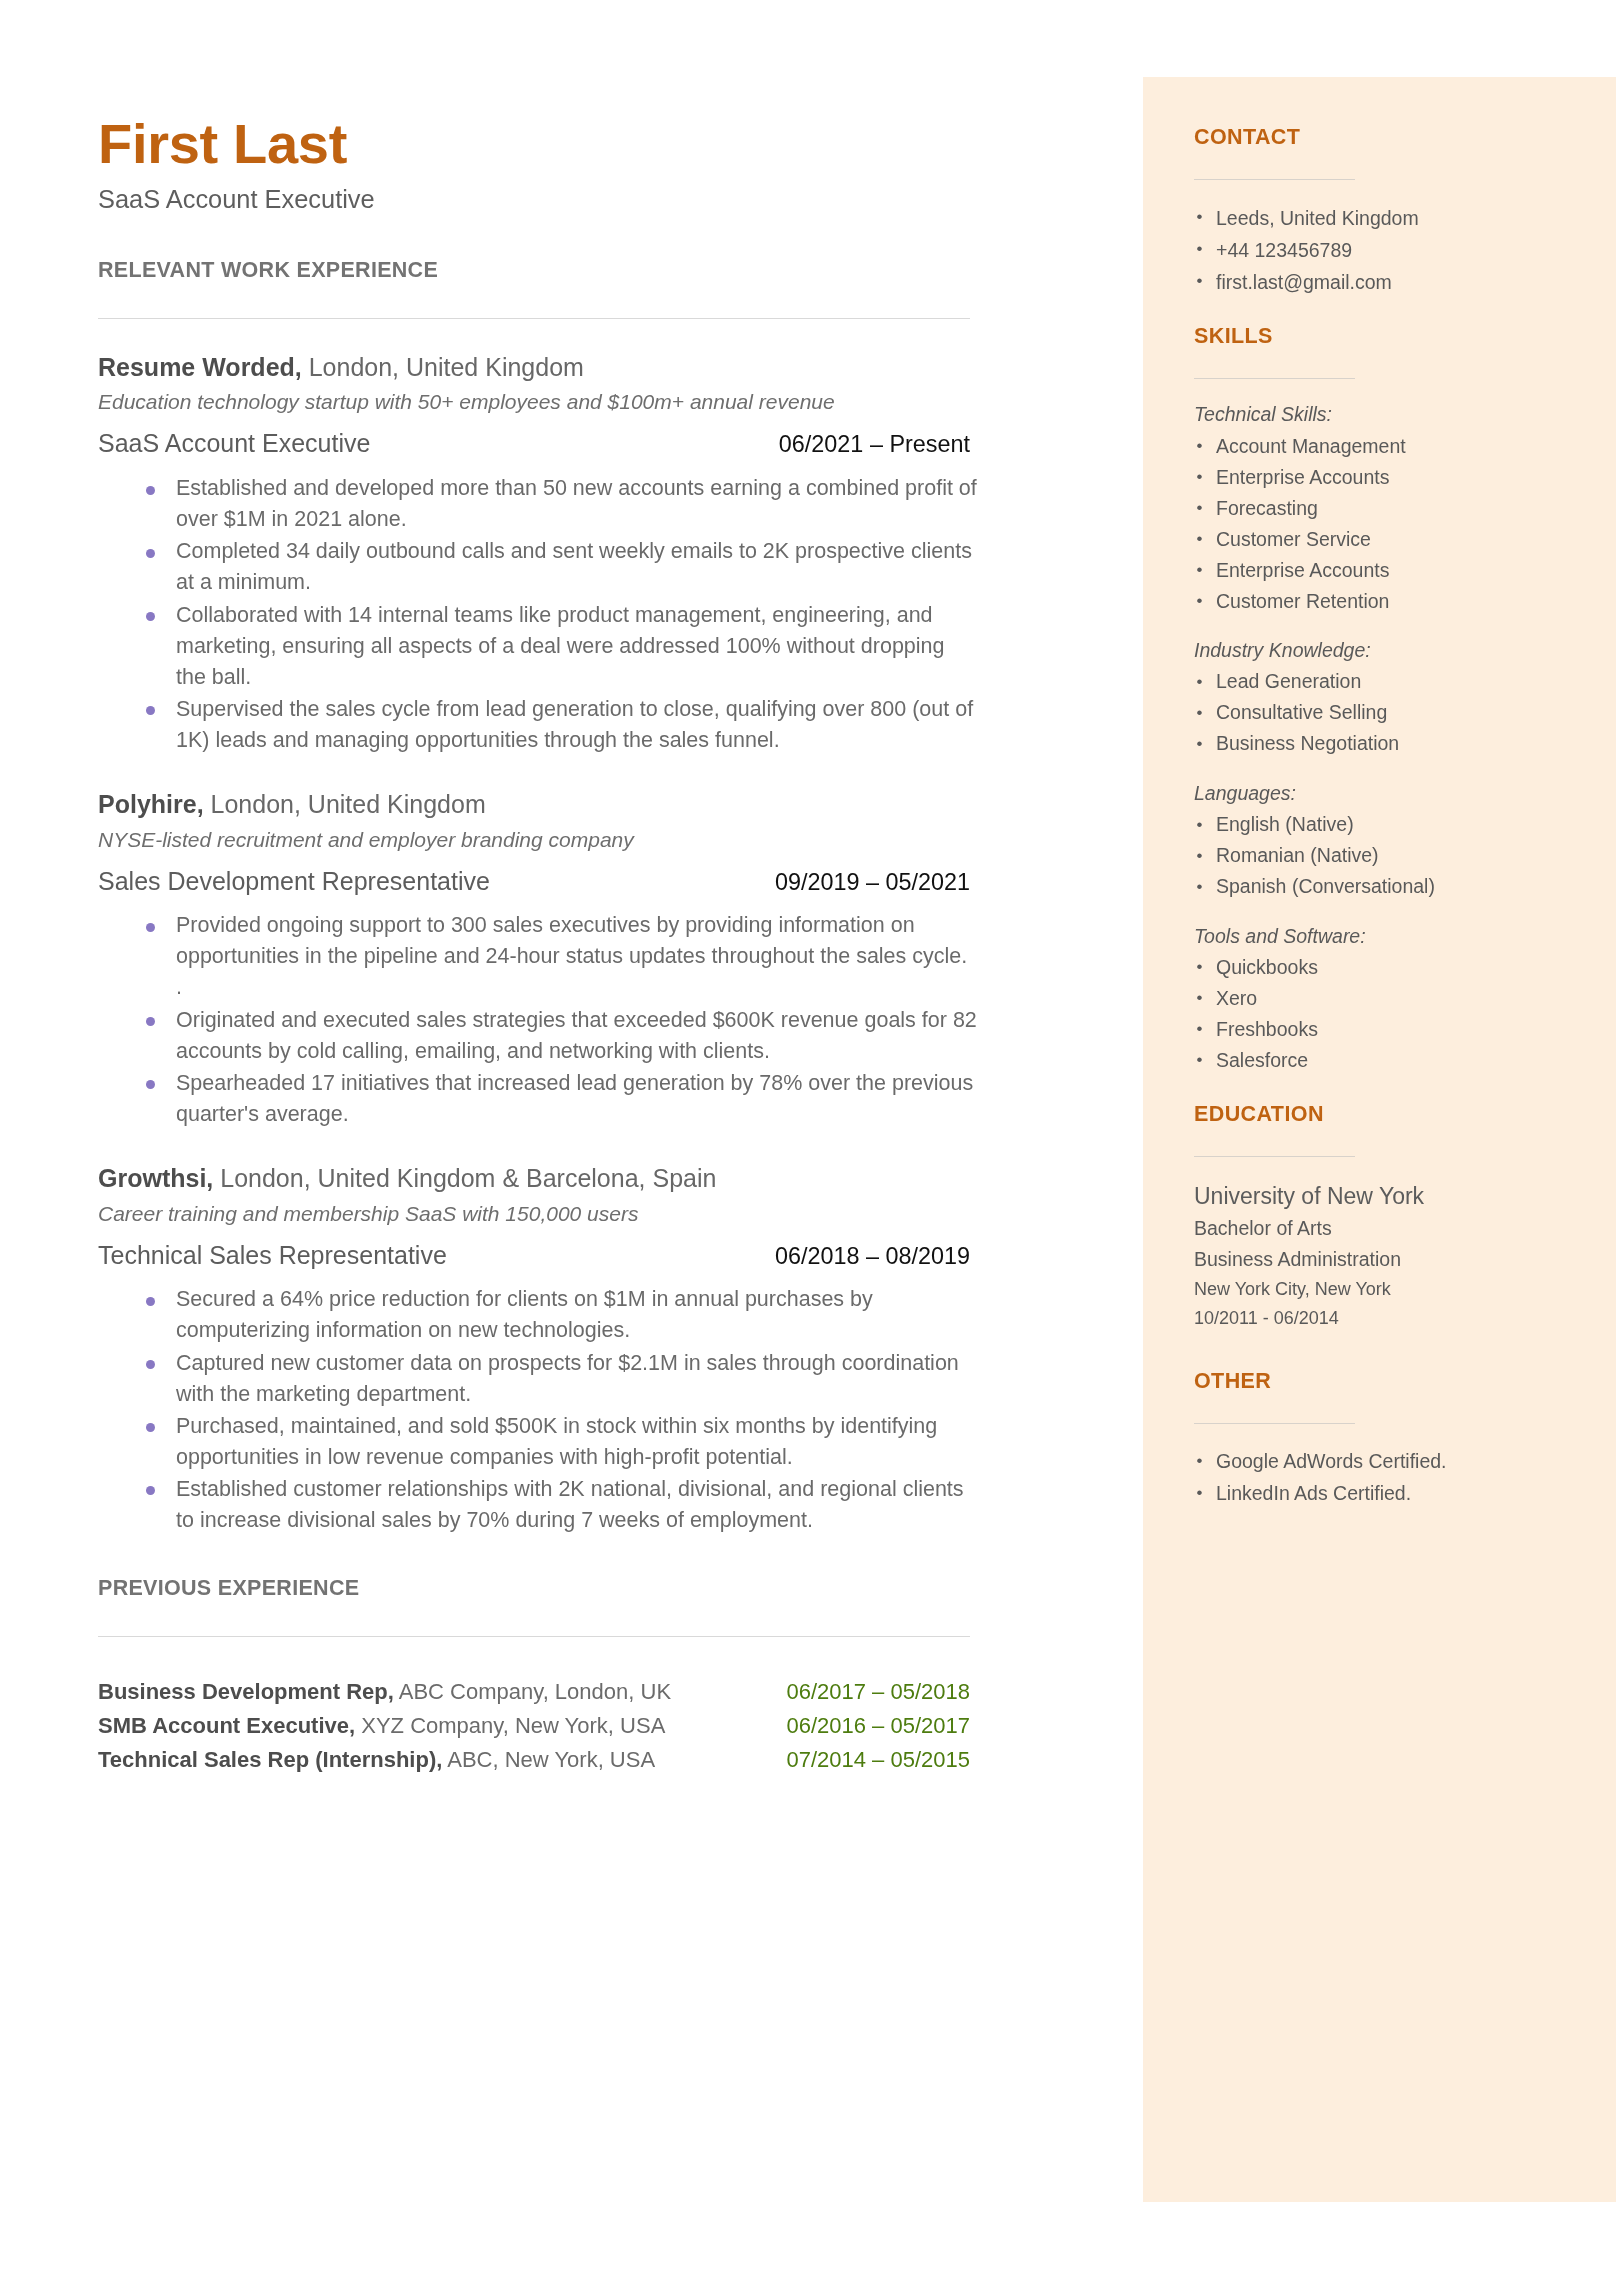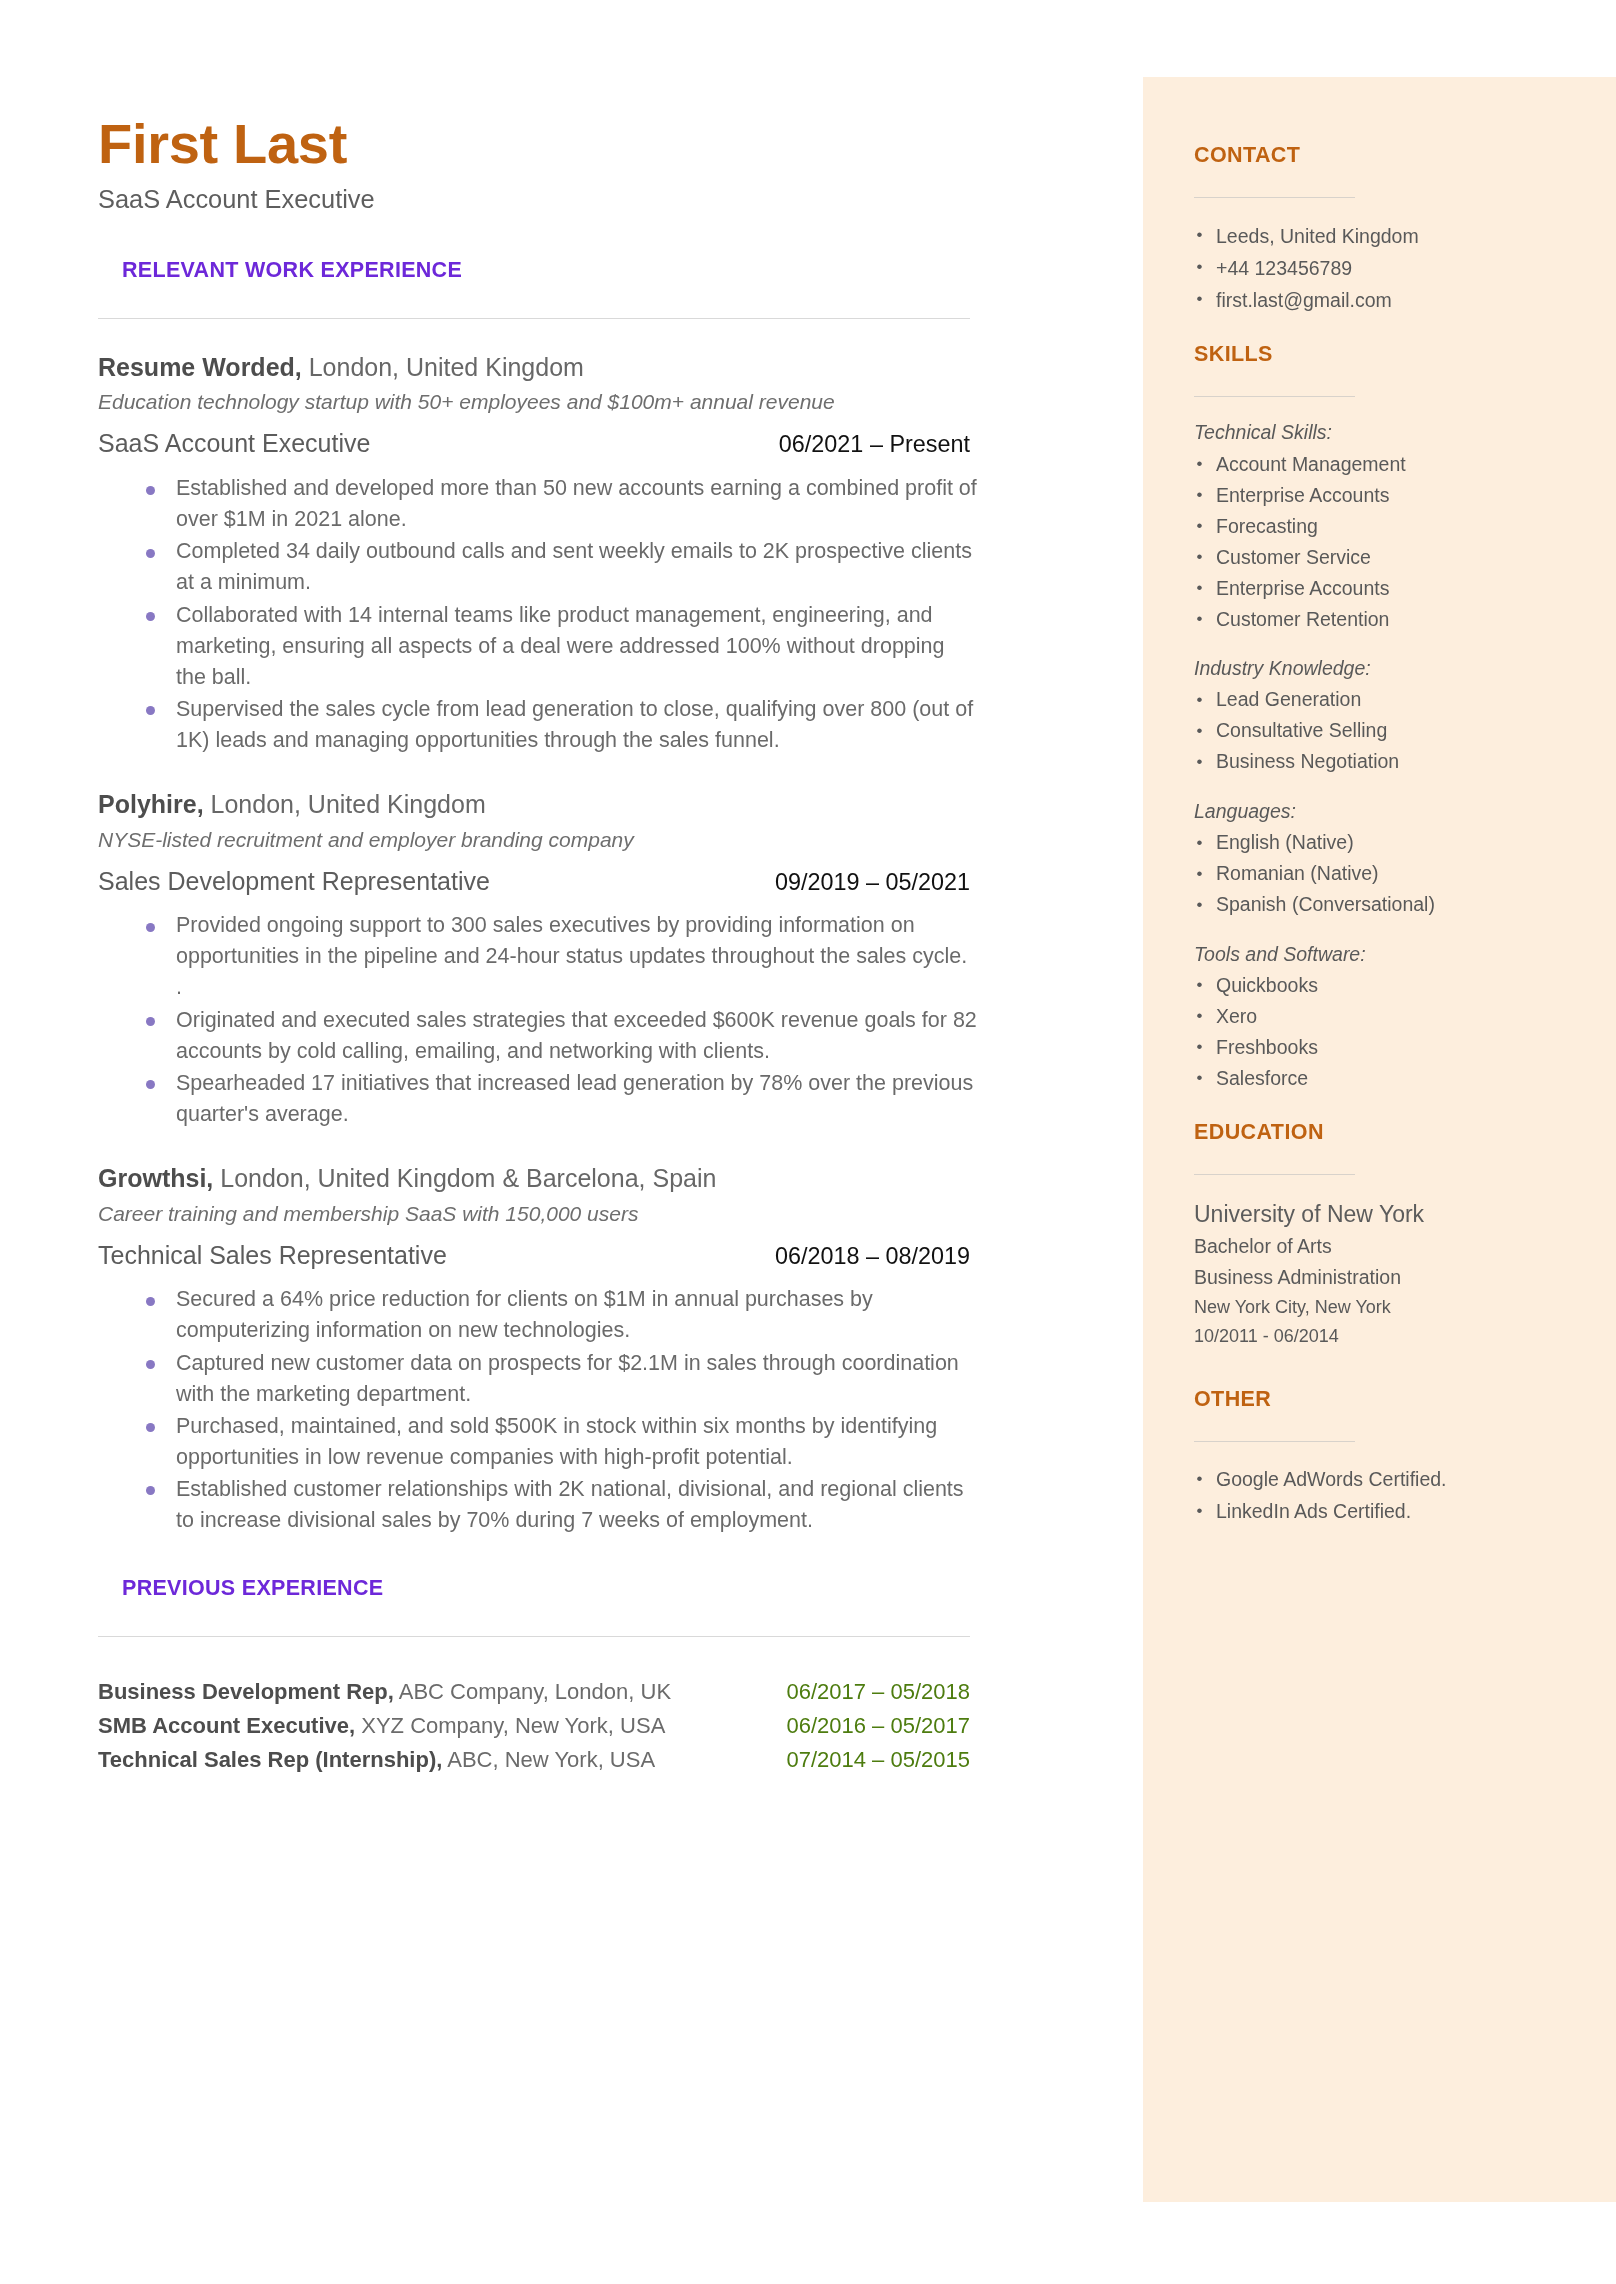--- a/index.html
+++ b/index.html
@@ -19,21 +19,21 @@
   
   .sidebar {
     position: absolute;
     left: 1143px;
     top: 77px;
     width: 474px;
     height: 2125px;
     background: #fdeedd;
   }
   .sidebar-inner {
-    padding: 66px 52px 0 51px;
+    padding: 48px 52px 0 51px;
   }
 
   .side-heading {
     color: #bf6211;
     font-weight: bold;
     font-size: 21.5px;
     letter-spacing: 0.4px;
   }
   .side-rule {
     height: 0.7px;
@@ -102,26 +102,25 @@
     letter-spacing: -0.3px;
   }
   .subtitle {
     color: #5e5e5e;
     font-size: 25.4px;
     line-height: 38px;
     margin-top: 5.2px;
   }
 
   .section-heading {
-    color: #6d28d9;
+    color: #737373;
     font-weight: bold;
     font-size: 21.5px;
     letter-spacing: 0.3px;
     margin-top: 40px;
-    margin-left: 24px;
   }
   .main-rule {
     height: 0.7px;
     background: #d9d9d9;
     width: 872px;
     margin-top: 35px;
   }
 
   .job { margin-top: 31px; }
   .job-company {

